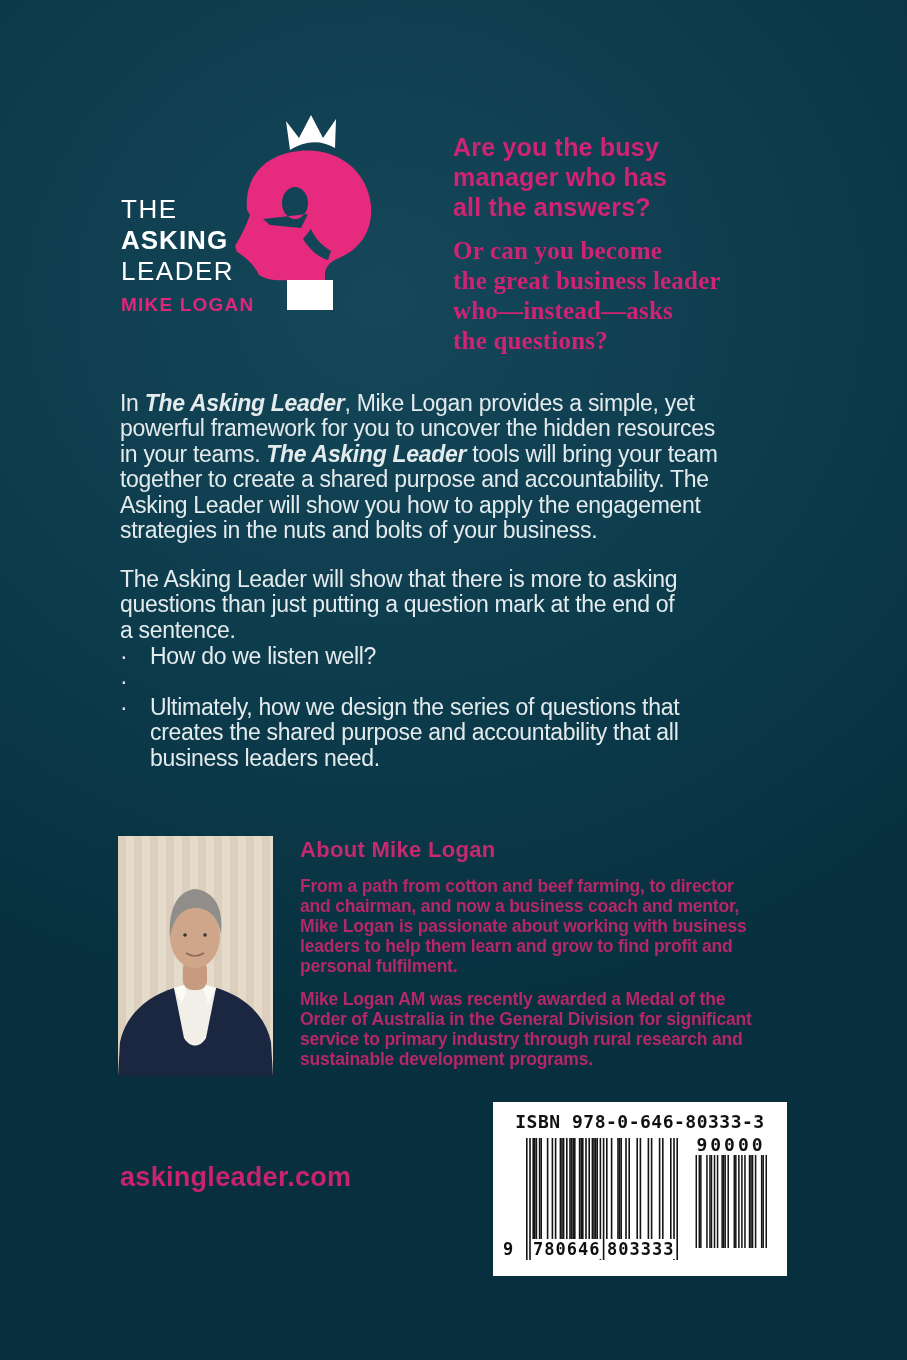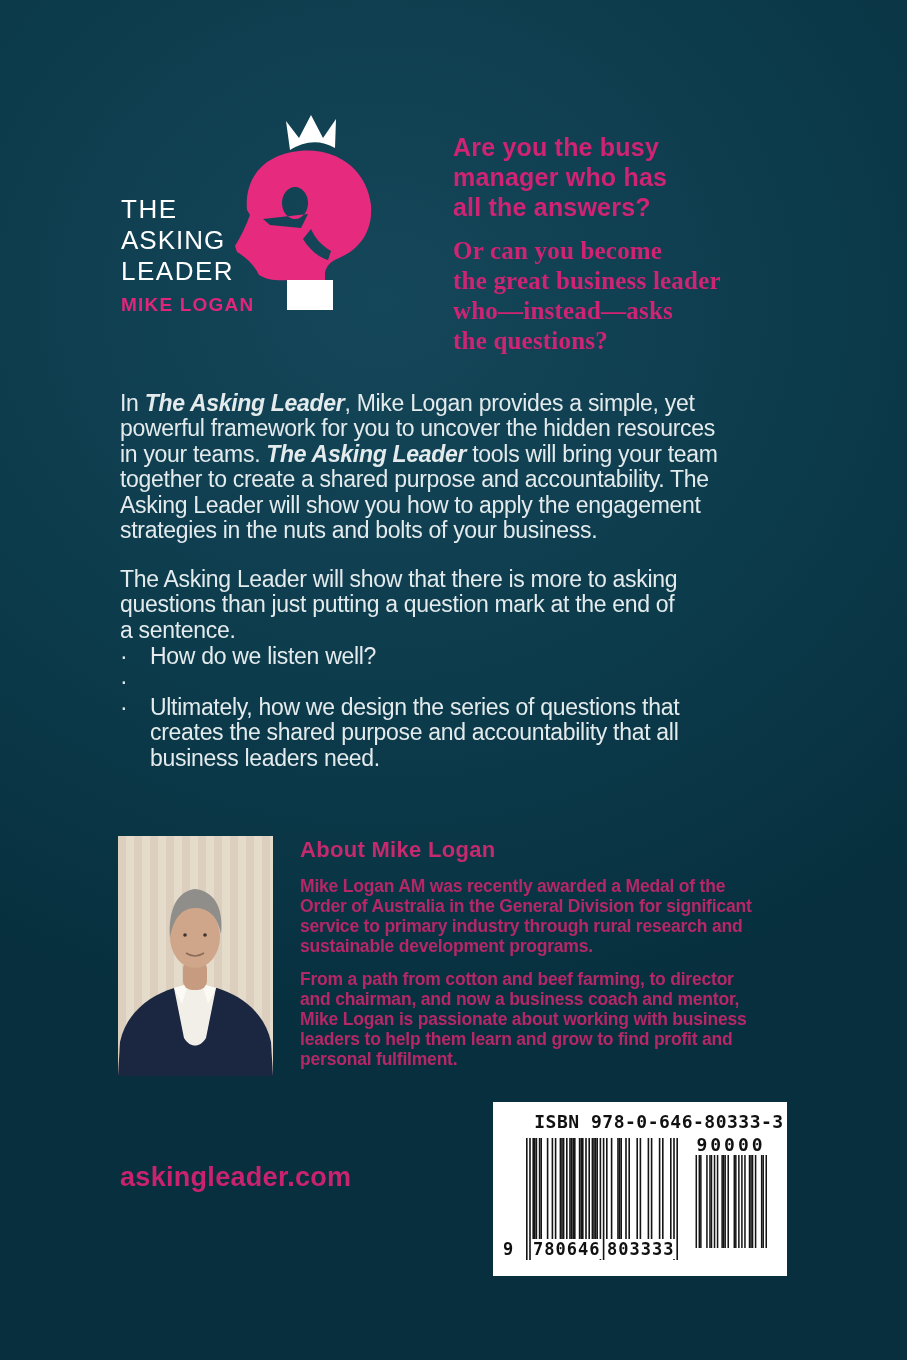--- a/index.html
+++ b/index.html
@@ -7,21 +7,21 @@
     position:relative;
     width:907px;height:1360px;
     overflow:hidden;
     background:radial-gradient(90% 55% at 42% 22%, #15475a 0%, #0c3b4b 55%, #072f3e 100%);
     font-family:"Liberation Sans", sans-serif;
   }
   .abs{position:absolute;}
 
   
   .brand-title{color:#ffffff;font-size:26px;line-height:31px;letter-spacing:1.5px;font-weight:300;}
-  .brand-title .bold{font-weight:400;letter-spacing:1px;}
+  .brand-title .bold{font-weight:700;letter-spacing:1px;}
   .brand-author{color:#e0257a;font-weight:800;font-size:19px;letter-spacing:1.2px;margin-top:7px;}
 
   
   .headline{font-weight:800;font-size:25px;line-height:30px;color:#cf2373;white-space:pre-line;letter-spacing:.2px;}
   .headline.q2{margin-top:14px;font-family:Liberation Serif, serif;}
 
   
   .bodytext{color:#e4ebed;font-size:23px;line-height:25.4px;letter-spacing:-0.3px;white-space:pre-line;font-weight:400;}
   .bodytext .emph{font-weight:700;font-style:italic;}
   .bullets{color:#e4ebed;font-size:23px;line-height:25.4px;letter-spacing:-0.3px;}
@@ -31,21 +31,21 @@
 
   
   .about-heading{color:#c42a6d;font-size:22px;font-weight:800;letter-spacing:.3px;}
   .about-para{color:#b52767;font-size:17.5px;line-height:20px;font-weight:700;letter-spacing:-0.2px;white-space:pre-line;margin-top:13px;}
 
   .website{color:#c9236f;font-size:27px;font-weight:800;letter-spacing:.3px;margin-top:36px;}
 
   
   .barcode-panel{left:493px;top:1102px;width:294px;height:174px;background:#ffffff;}
   .mono{font-family:"DejaVu Sans Mono", monospace;color:#111;}
-  .isbn-label{left:0;top:9px;width:294px;text-align:center;font-size:18px;font-weight:700;letter-spacing:.5px;padding-left:19px;}
+  .isbn-label{left:0;top:9px;width:294px;text-align:center;font-size:18px;font-weight:700;letter-spacing:.5px;}
   .price-code{left:201px;top:32px;width:74px;text-align:center;font-size:18px;font-weight:700;letter-spacing:3px;}
   .digit{font-size:17px;font-weight:700;background:#fff;padding:0 2px;letter-spacing:1px;}
 </style>
 </head>
 <body>
 
 <div class="cover">
 
   <svg class="abs" style="left:232px;top:108px;" width="145" height="212" viewBox="0 0 145 212">
     <path fill="#ffffff" d="M58,42 L54,13 L67,30 L79,7 L91,30 L104,11 L103,40 C88,31 72,33 58,42 Z"></path>
@@ -125,29 +125,29 @@
     <rect x="65" y="124" width="24" height="30" rx="9" fill="#c69b80"></rect>
     <ellipse cx="77" cy="101" rx="25" ry="31" fill="#cfa689"></ellipse>
     <path d="M52,102 C50,72 60,55 77,53 C95,55 106,70 103,98 C99,79 90,72 77,72 C63,72 55,84 52,102 Z" fill="#8f8e8a"></path>
     <circle cx="67" cy="99" r="1.8" fill="#3c3530"></circle>
     <circle cx="87" cy="99" r="1.8" fill="#3c3530"></circle>
     <path d="M68,117 Q77,123 86,117" stroke="#8a6a56" stroke-width="1.6" fill="none"></path>
   </svg>
 
   <div class="abs" style="left:300px;top:837px;width:520px;">
     <div class="about-heading">About Mike Logan</div>
-    <div class="about-para">Mike Logan AM was recently awarded a Medal of the
-Order of Australia in the General Division for significant
-service to primary industry through rural research and
-sustainable development programs.</div>
     <div class="about-para">From a path from cotton and beef farming, to director
 and chairman, and now a business coach and mentor,
 Mike Logan is passionate about working with business
 leaders to help them learn and grow to find profit and
 personal fulfilment.</div>
+    <div class="about-para">Mike Logan AM was recently awarded a Medal of the
+Order of Australia in the General Division for significant
+service to primary industry through rural research and
+sustainable development programs.</div>
   </div>
 
   <div class="abs website" style="left:120px;top:1126px;">askingleader.com</div>
 
   <div class="abs barcode-panel">
     <div class="abs mono isbn-label">ISBN 978-0-646-80333-3</div>
     <div class="abs mono price-code">90000</div>
     <svg id="ean13-bars" class="abs" style="left:33px;top:36px;" width="152" height="122">
         <rect x="0.00" y="0" width="1.60" height="122" fill="#151515"></rect>
         <rect x="3.20" y="0" width="1.60" height="122" fill="#151515"></rect>

